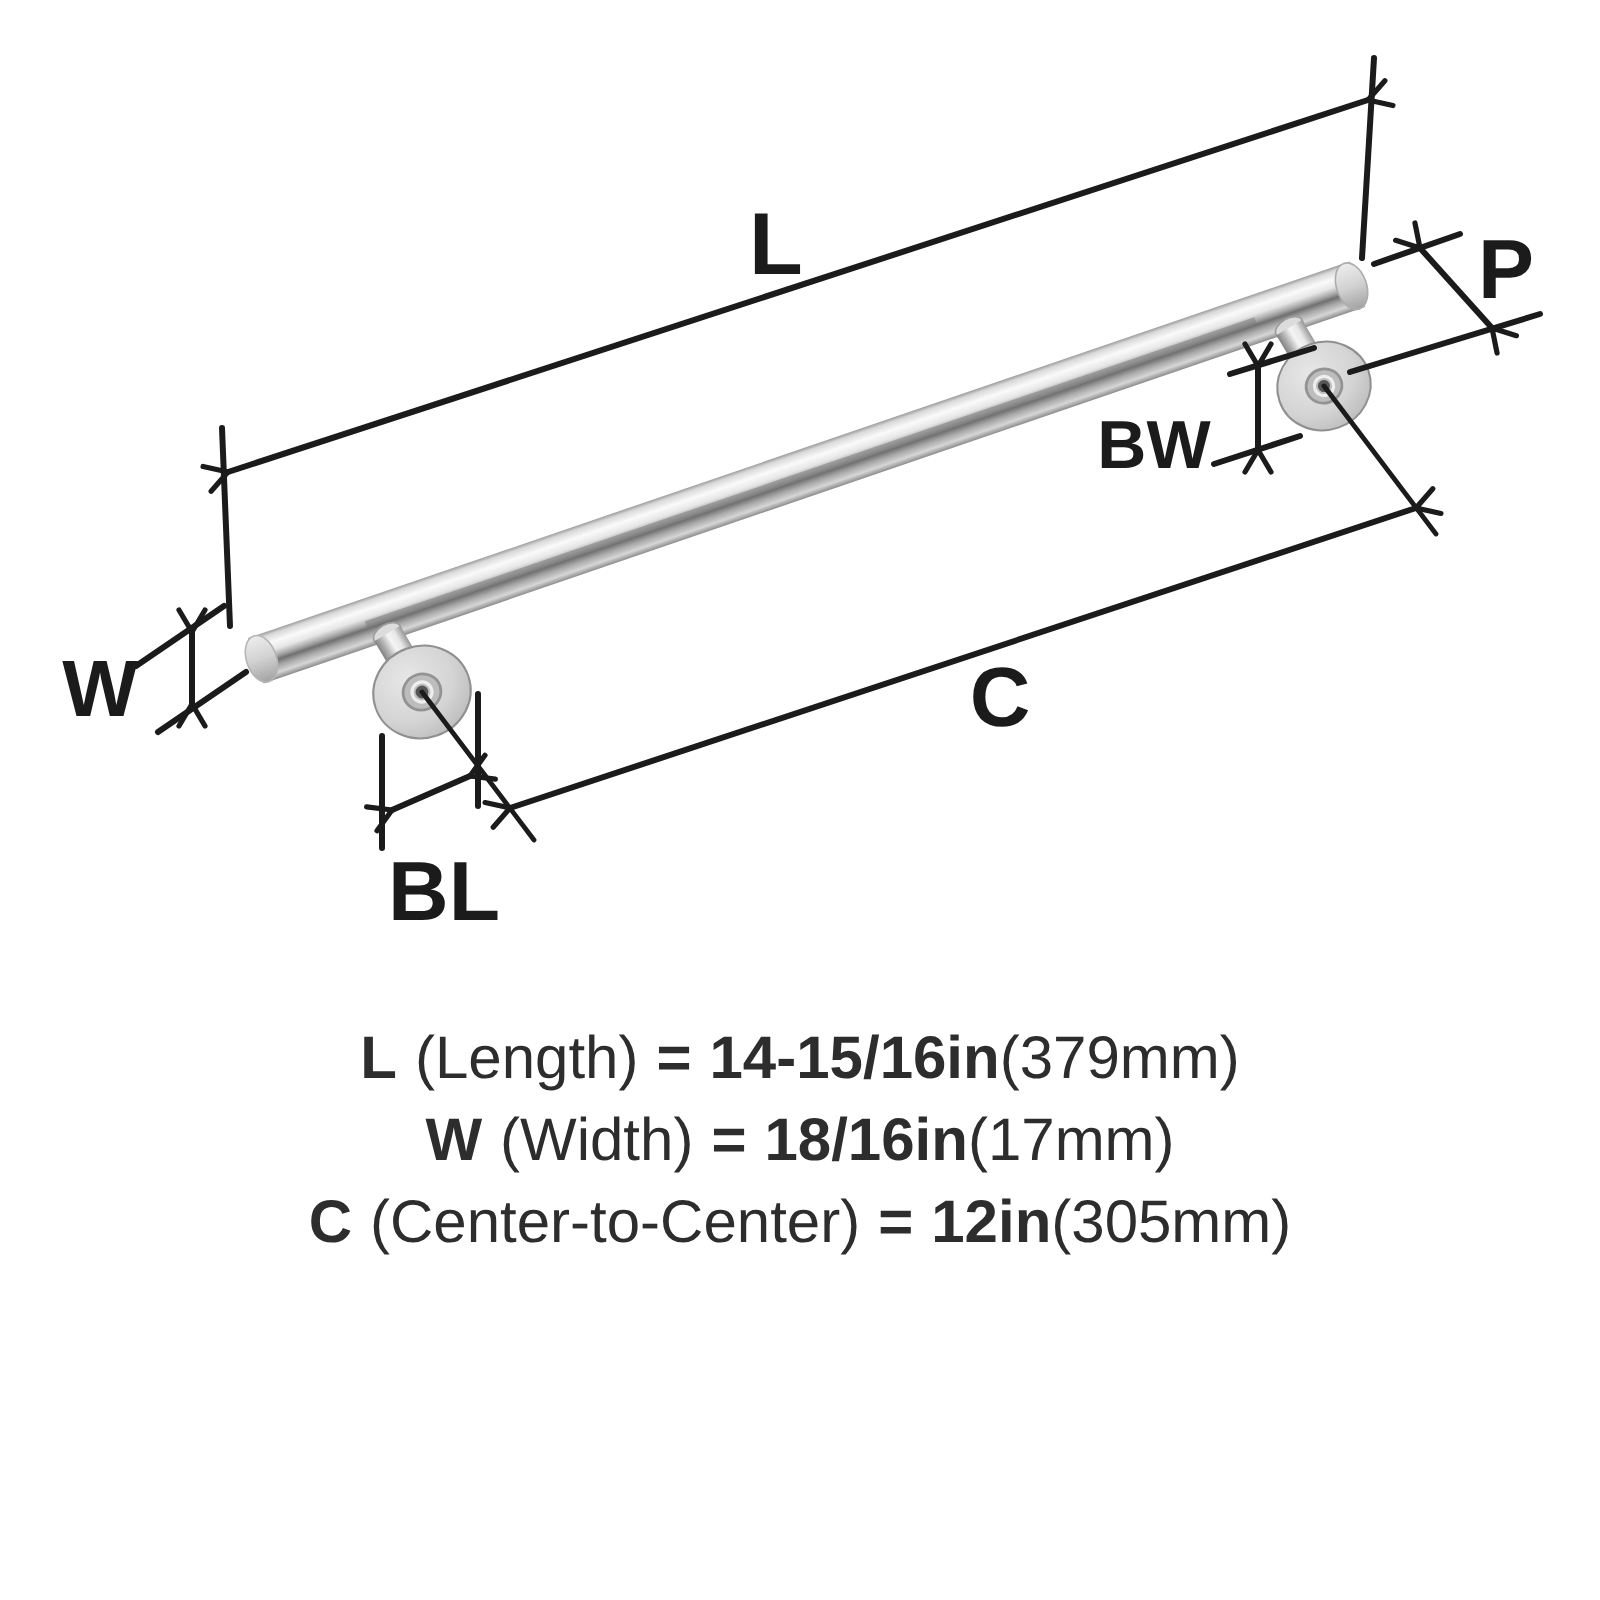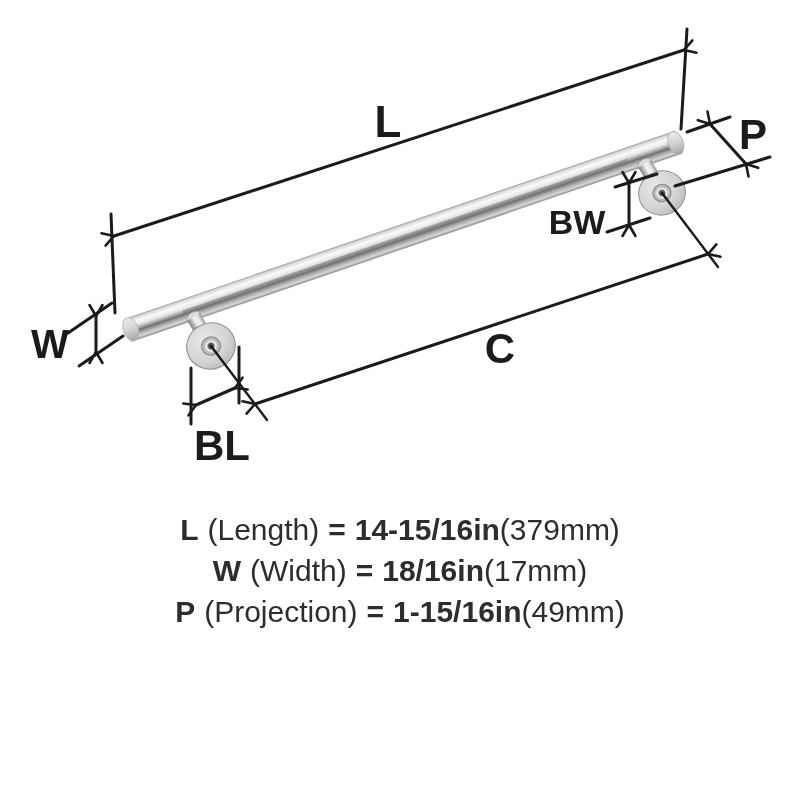--- a/index.html
+++ b/index.html
@@ -137,16 +137,16 @@
       <path class="dim" d="M191,368 L191,424"></path>
       <path class="dim" d="M239,347 L239,403"></path>
       <path class="dim" d="M196,405 L235,388" marker-start="url(#arrow)" marker-end="url(#arrow)"></path>
       <text class="lbl lbl-lg" x="222" y="460" text-anchor="middle">BL</text>
     </g>
   </svg>
 
   <div class="specs">
     <div class="spec-line"><span class="b g">L</span><span class="r g">(Length)</span><span class="b g">=</span><span class="b">14-15/16in</span><span class="r">(379mm)</span></div>
     <div class="spec-line"><span class="b g">W</span><span class="r g">(Width)</span><span class="b g">=</span><span class="b">18/16in</span><span class="r">(17mm)</span></div>
-    <div class="spec-line"><span class="b g">P</span><span class="r g">(Projection)</span><span class="b g">=</span><span class="b">1-15/16in</span><span class="r">(49mm)</span></div>
+    <div class="spec-line"><span class="b g">C</span><span class="r g">(Center-to-Center)</span><span class="b g">=</span><span class="b">12in</span><span class="r">(305mm)</span></div>
   </div>
 
 </div>
 
 </body></html>

